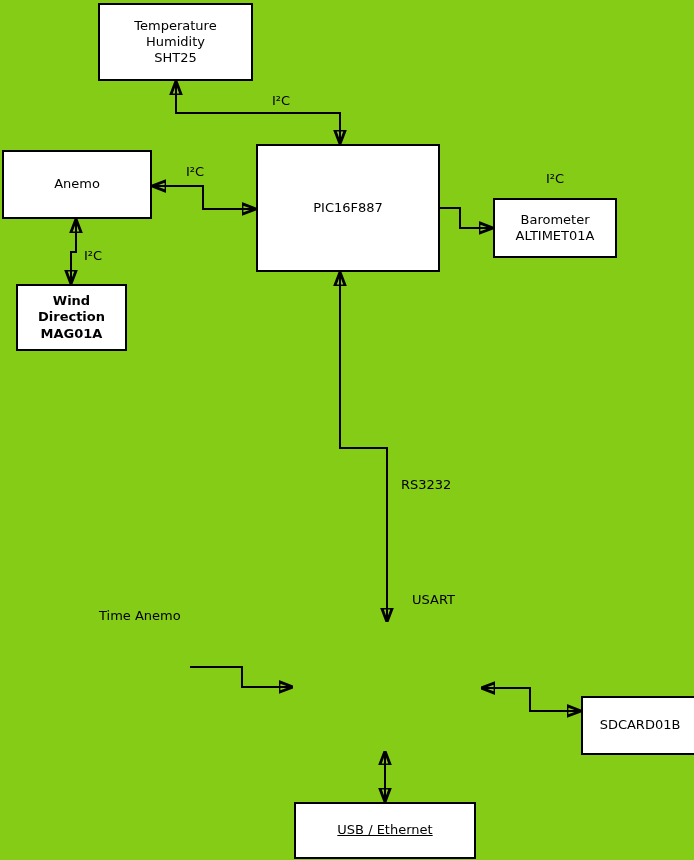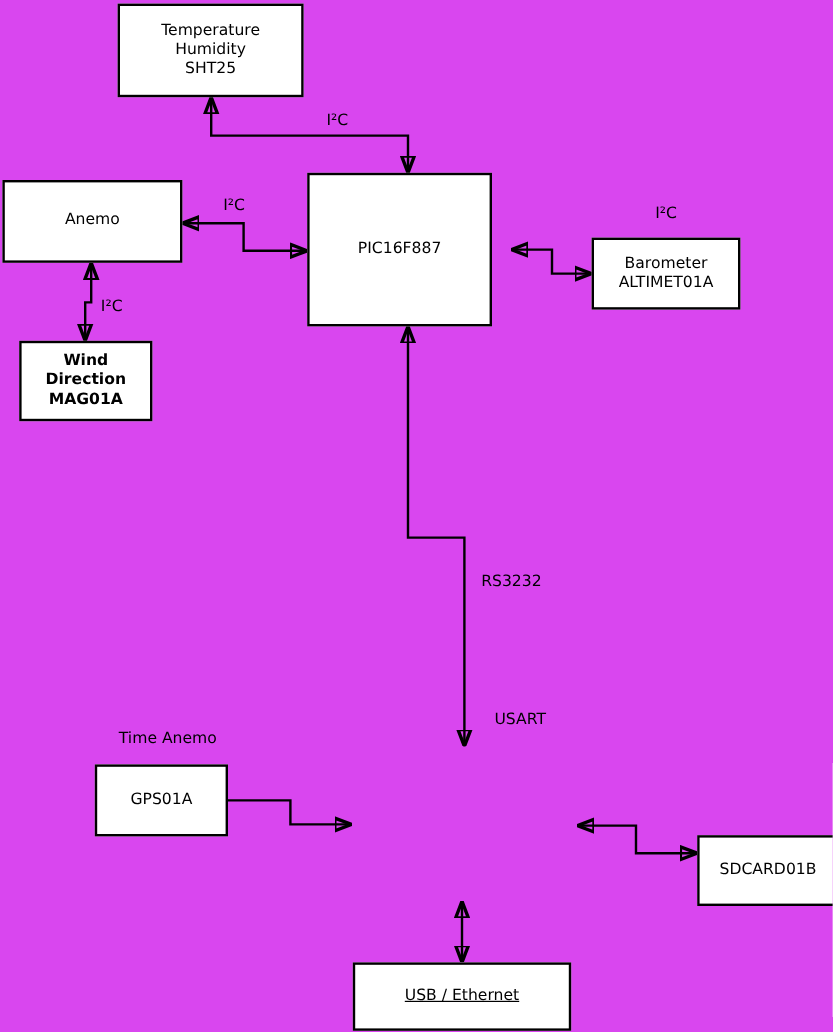--- a/index.html
+++ b/index.html
@@ -4,21 +4,21 @@
 <style>
   html, body {
     margin: 0;
     padding: 0;
     background: #ffffff;
   }
   .stage {
     position: relative;
     width: 694px;
     height: 860px;
-    background: #d946ef;
+    background: #84cc16;
     font-family: "DejaVu Sans", "Liberation Sans", sans-serif;
     color: #000000;
     overflow: hidden;
   }
   .wires {
     position: absolute;
     left: 0;
     top: 0;
     width: 694px;
     height: 860px;
@@ -72,26 +72,25 @@
   <div class="box" style="left:98px; top:3px; width:155px; height:78px;">Temperature
 Humidity
 SHT25</div>
 
   <div class="box" style="left:2px; top:150px; width:150px; height:69px;">Anemo</div>
 
   <div class="box" style="left:16px; top:284px; width:111px; height:67px;font-weight:bold;">Wind
 Direction
 MAG01A</div>
 
-  <div class="box" style="left:256px; top:144px; width:154px; height:128px;">PIC16F887</div>
+  <div class="box" style="left:256px; top:144px; width:184px; height:128px;">PIC16F887</div>
 
   <div class="box" style="left:493px; top:198px; width:124px; height:60px;text-align:center;">Barometer
 ALTIMET01A</div>
 
-  <div class="box" style="left:79px; top:637px; width:111px; height:60px;">GPS01A</div>
 
 
   <div class="box" style="left:581px; top:696px; width:118px; height:59px;">SDCARD01B</div>
 
   <div class="box" style="left:294px; top:802px; width:182px; height:57px;text-decoration:underline;">USB / Ethernet</div>
 
   <span class="edge-label" style="left:272px; top:94px;">I²C</span>
 
   <span class="edge-label" style="left:186px; top:165px;">I²C</span>
 

